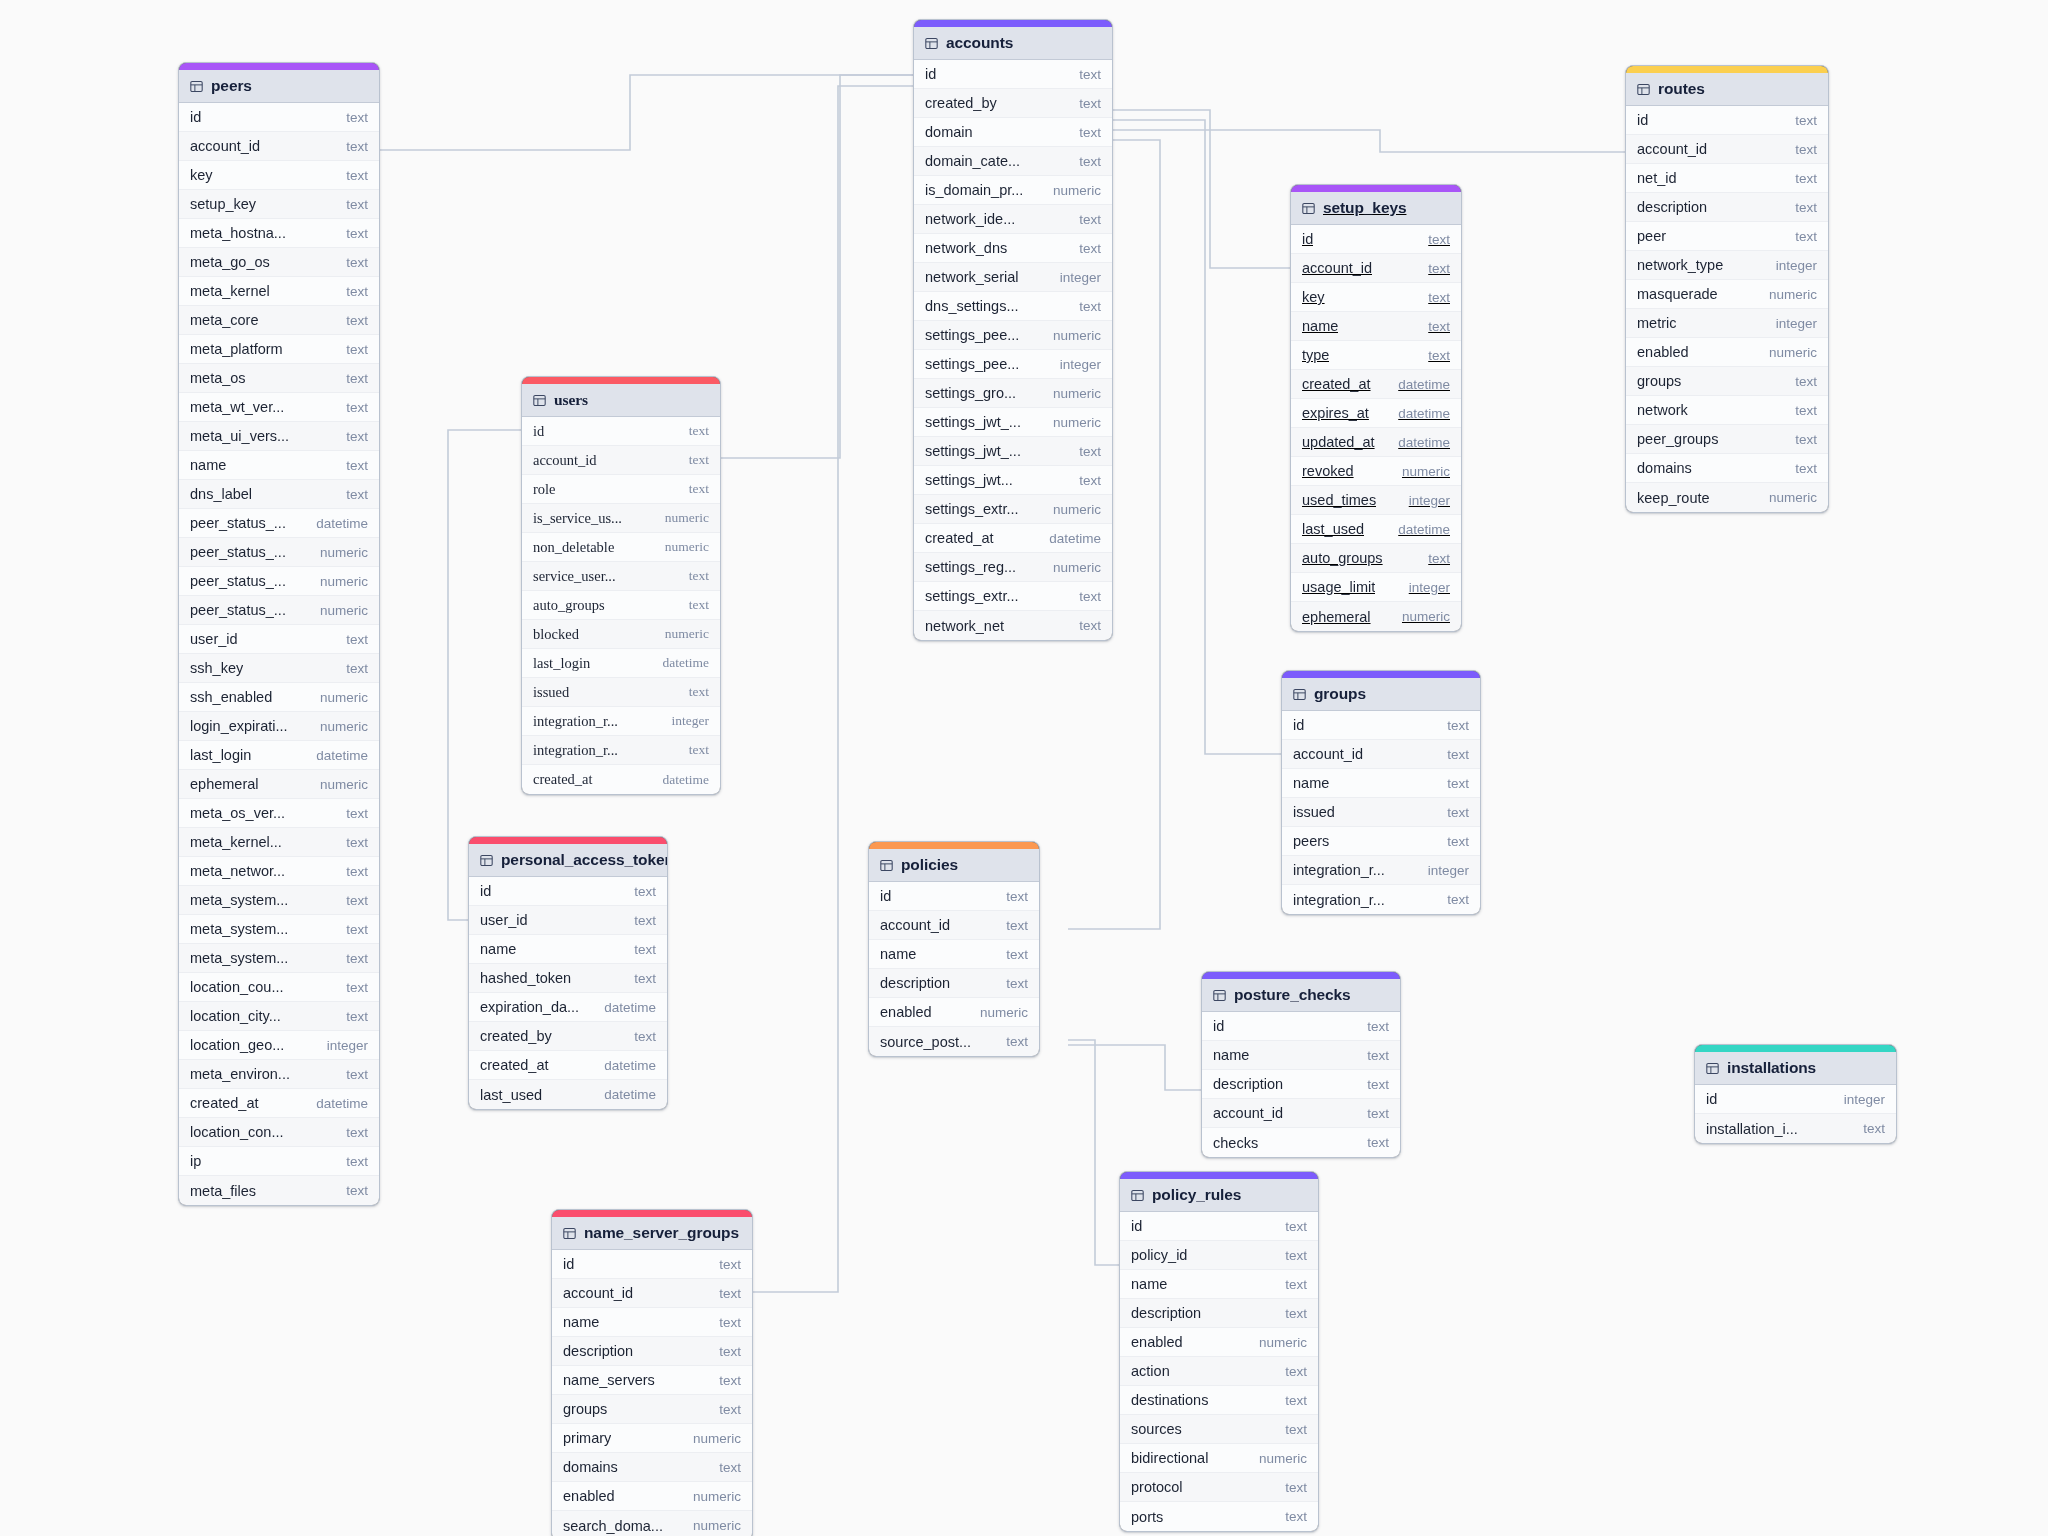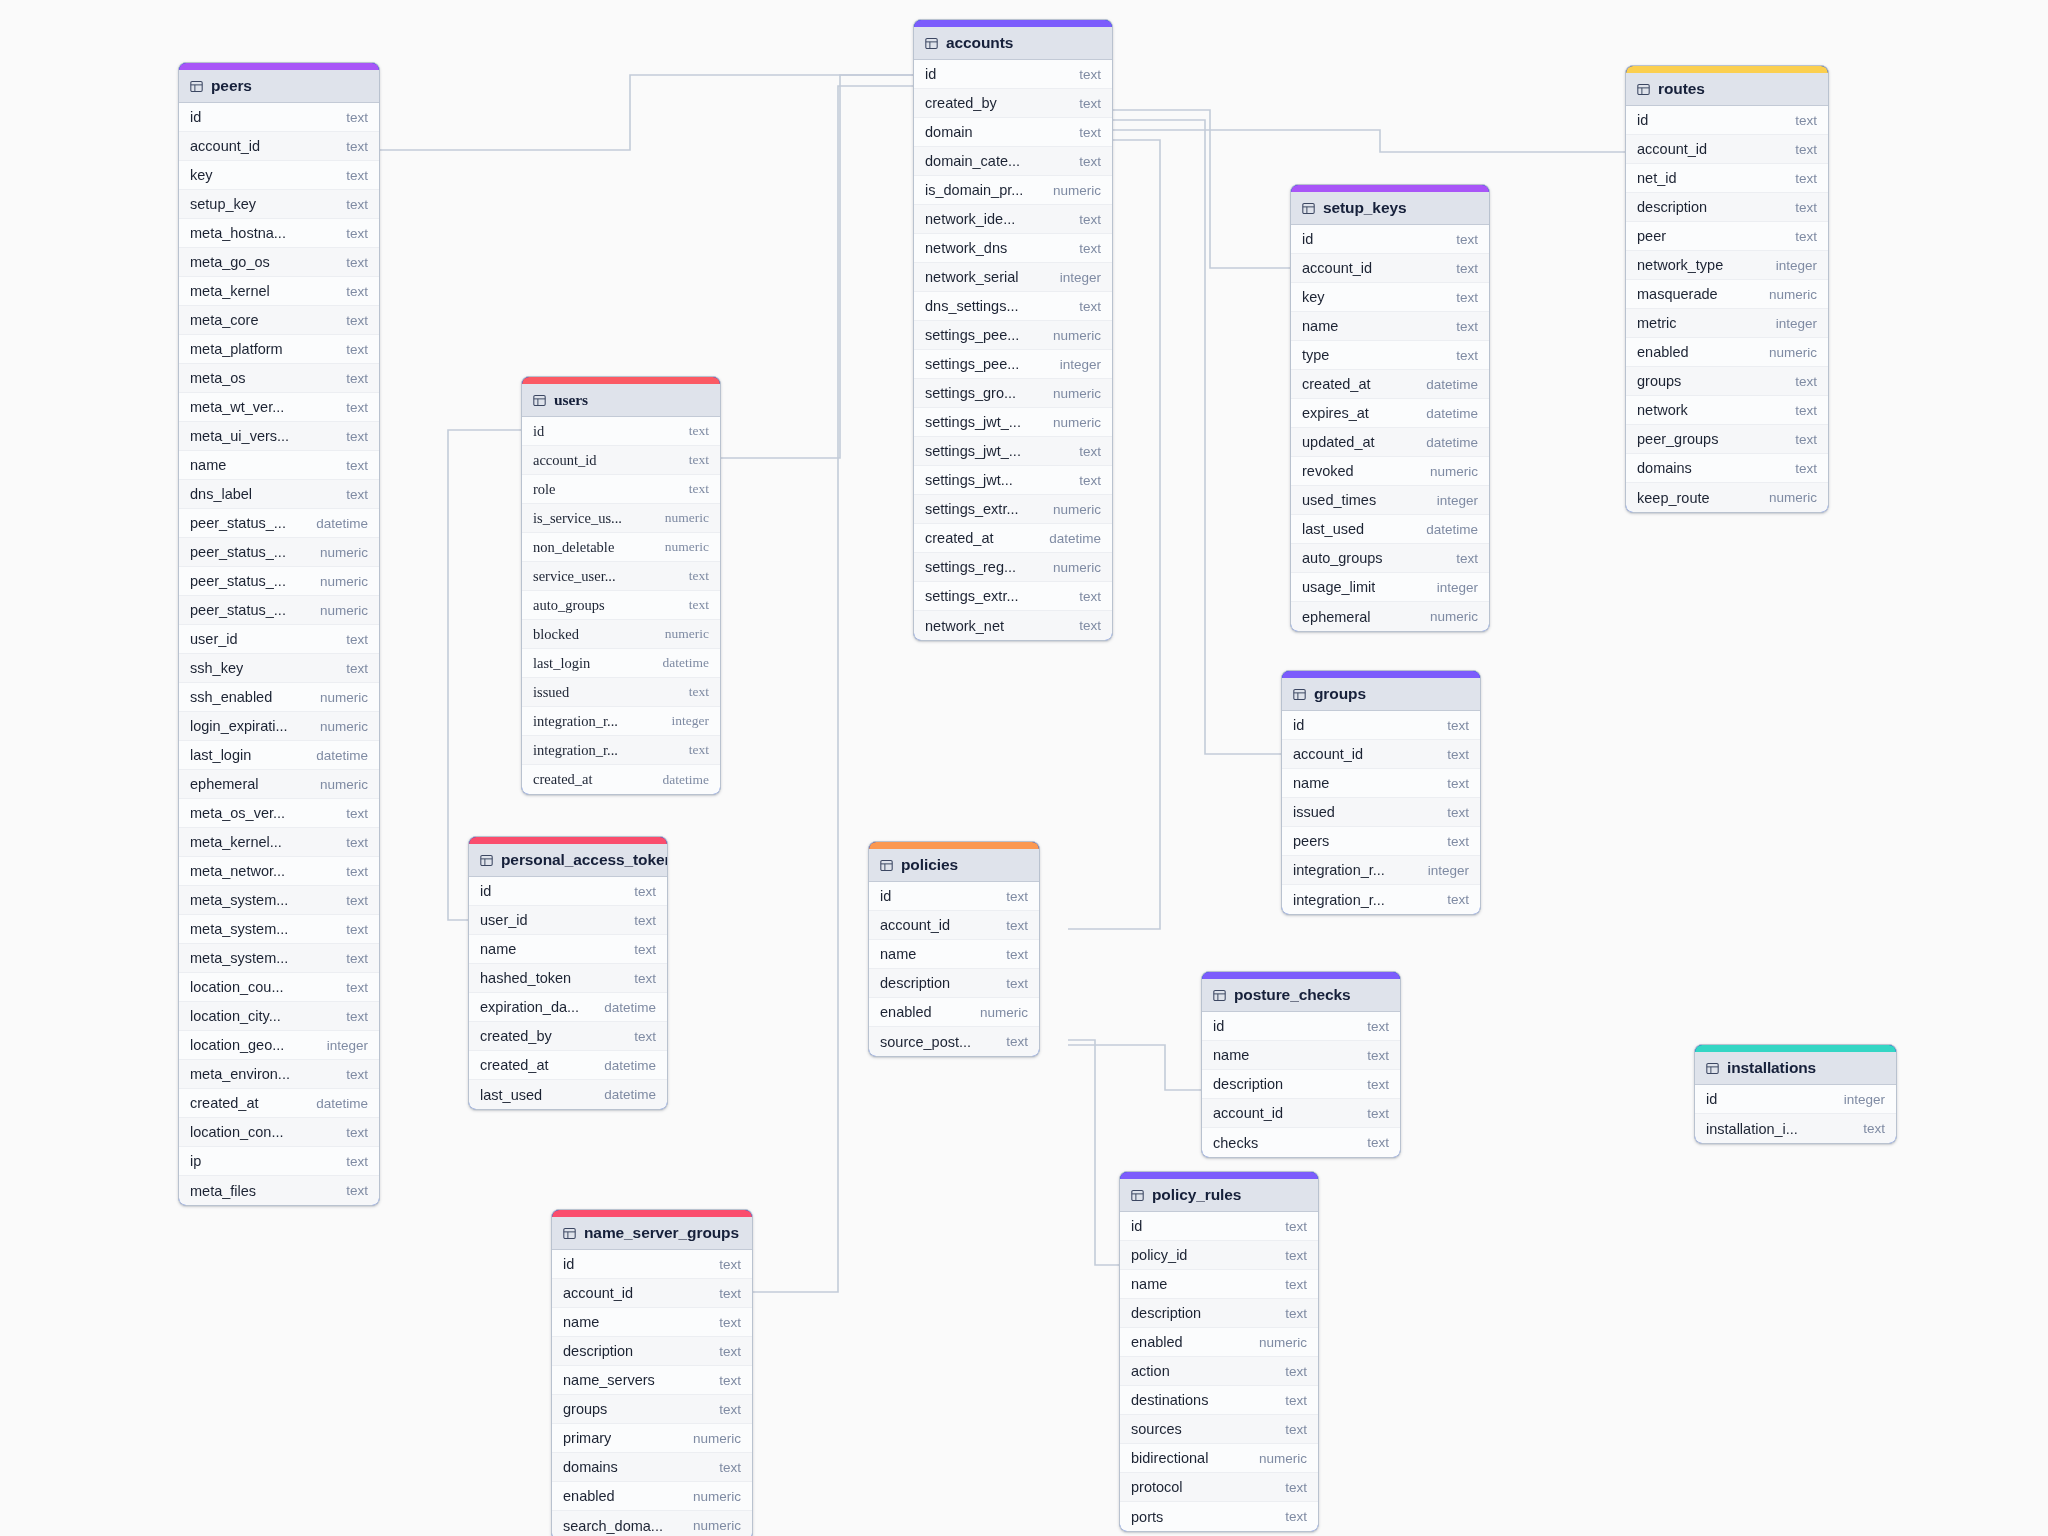--- a/index.html
+++ b/index.html
@@ -18,21 +18,21 @@
   }
   svg.edges {
     position: absolute;
     left: 0; top: 0;
     width: 2048px;
     height: 1536px;
     pointer-events: none;
   }
   .table-node {
     position: absolute;
-    background: #1d4ed8;
+    background: #737373;
     border: 1px solid #b9c2cf;
     border-radius: 8px;
     box-shadow: 0 1px 3px rgba(20,30,50,0.17), 0 1px 1px rgba(20,30,50,0.07);
     overflow: hidden;
     z-index: 5;
   }
   .accent-bar {
     height: 7px;
     width: 100%;
     border-radius: 7px 7px 0 0;
@@ -616,21 +616,21 @@
       </div>
       <div class="field-row">
         <span class="fname">protocol</span>
         <span class="ftype">text</span>
       </div>
       <div class="field-row">
         <span class="fname">ports</span>
         <span class="ftype">text</span>
       </div>
     </div>
-    <div class="table-node" style="left: 1290px; top: 184px; width: 200px;">
+    <div class="table-node" style="left: 1290px; top: 184px; width: 172px; text-decoration: underline;">
       <div class="accent-bar" style="background: rgb(168, 85, 247);"></div>
       <div class="table-header">
         <span style="display: flex;">
           <svg class="tbl-icon" width="13" height="13" viewBox="0 0 16 16" aria-hidden="true">
             <rect x="1" y="1.8" width="14" height="12.4" rx="1.6" fill="none" stroke="#3c4762" stroke-width="1.3"></rect>
             <line x1="1" y1="6" x2="15" y2="6" stroke="#3c4762" stroke-width="1.2"></line>
             <line x1="6" y1="6" x2="6" y2="14.2" stroke="#3c4762" stroke-width="1.2"></line>
           </svg>
         </span>
         <span class="tname">setup_keys</span>

